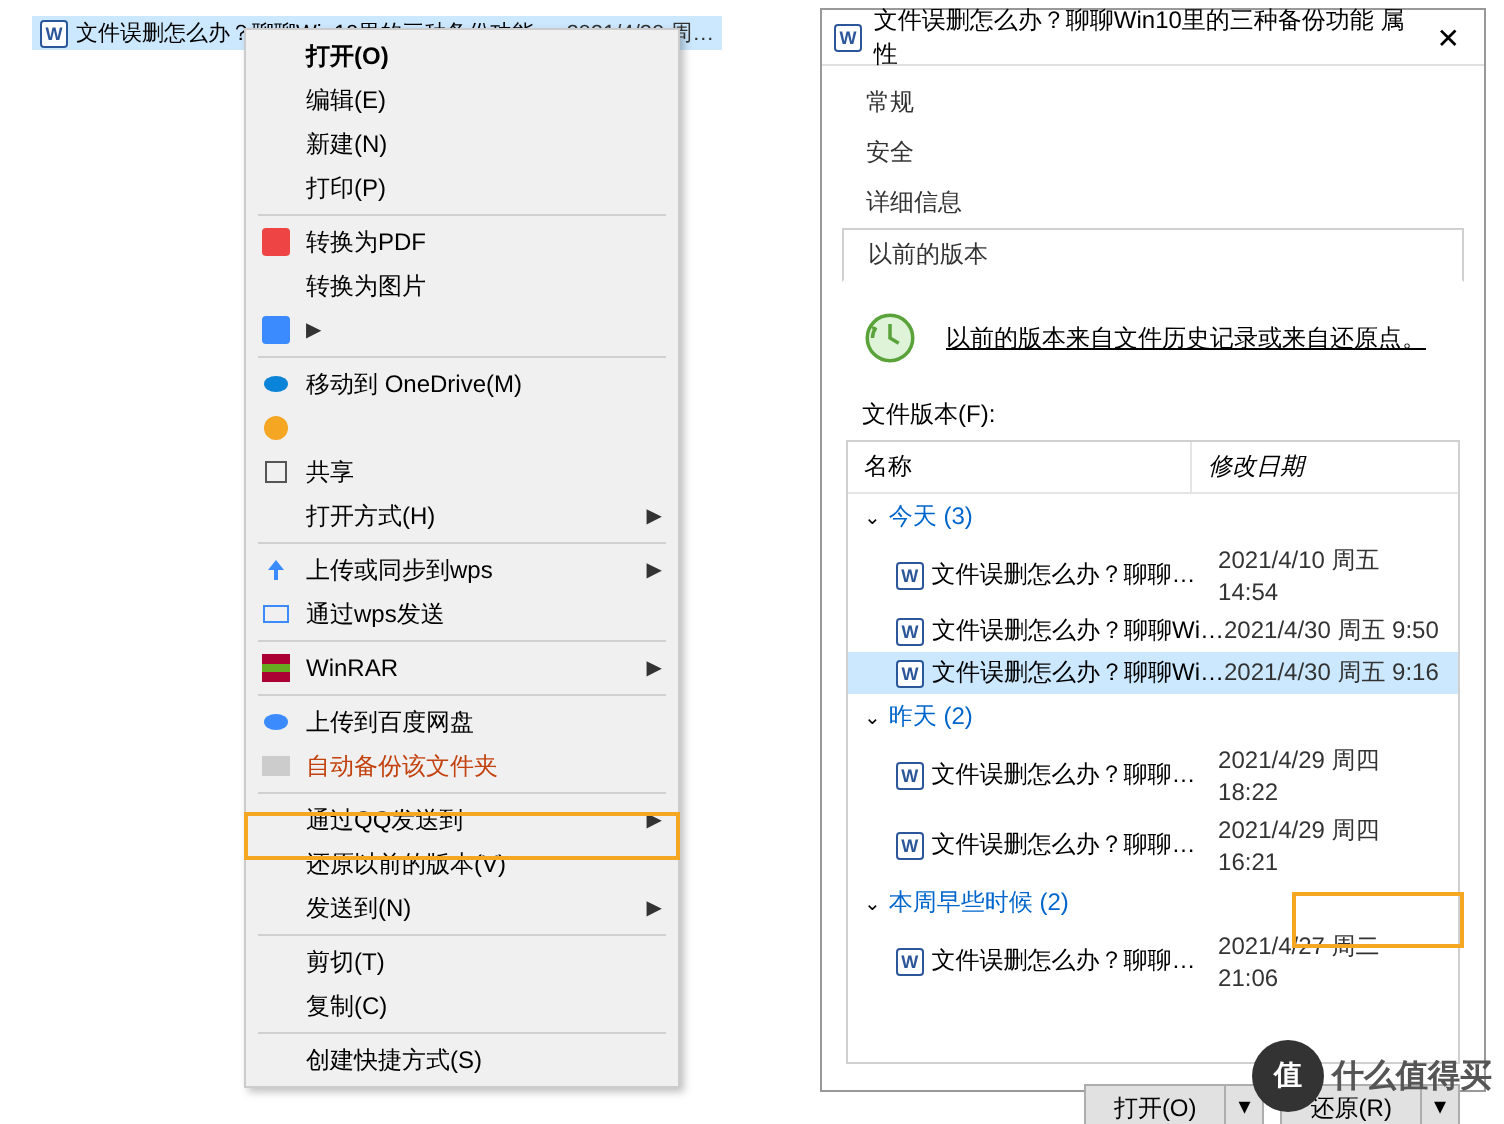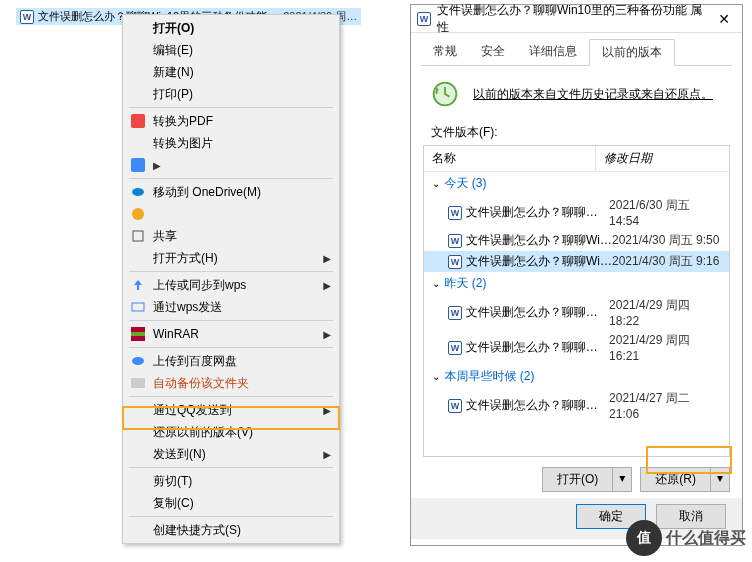--- a/index.html
+++ b/index.html
@@ -19,21 +19,21 @@
 .ctx-sep { height: 1px; background: #d0d0d0; margin: 2px 6px; }
 
 .highlight-box { position: absolute; border: 2px solid #f5a623; }
 .hb1 { left: 122px; top: 406px; width: 218px; height: 24px; }
 
 
 .dlg { position: absolute; left: 410px; top: 4px; width: 333px; height: 542px; border: 1px solid #999; background: #fff; }
 .dlg-title { height: 28px; display: flex; align-items: center; padding: 0 6px; border-bottom: 1px solid #e0e0e0; font-size: 12px; }
 .dlg-title .w-icon { margin-right: 6px; }
 .dlg-close { margin-left: auto; font-size: 14px; padding: 0 6px; }
-.tabs { display: flex; font-size: 12px; border-bottom: 1px solid #d0d0d0; margin: 6px 10px 0; }
+.tabs { display: flex; font-size: 12px; border-bottom: 1px solid #d0d0d0; margin: 6px 10px 0; flex-direction: column; }
 .tab { padding: 4px 12px; color: #333; }
 .tab.active { border: 1px solid #d0d0d0; border-bottom: 1px solid #fff; margin-bottom: -1px; background: #fff; }
 
 .info-row { display: flex; align-items: center; padding: 14px 20px 10px; font-size: 12px; text-decoration: underline; }
 .clock-icon { width: 28px; height: 28px; margin-right: 14px; }
 
 .vers-label { font-size: 12px; padding: 6px 20px 4px; }
 .vers-box { margin: 0 12px; border: 1px solid #d0d0d0; height: 312px; overflow: hidden; font-size: 12px; }
 .vers-head { display: flex; border-bottom: 1px solid #e5e5e5; }
 .vers-head div { padding: 4px 8px; }
@@ -244,21 +244,21 @@
       <div class="col-name">名称</div>
       <div class="col-date">修改日期</div>
     </div>
     <div class="group">
         <span class="caret">⌄</span>
         <span>今天 (3)</span>
       </div>
     <div class="vrow">
         <span class="w-icon">W</span>
         <span class="rn">文件误删怎么办？聊聊Win1...</span>
-        <span class="rd">2021/6/30 周五 14:54</span>
+        <span class="rd">2021/4/10 周五 14:54</span>
       </div>
     <div class="vrow">
         <span class="w-icon">W</span>
         <span class="rn">文件误删怎么办？聊聊Win1...</span>
         <span class="rd">2021/4/30 周五 9:50</span>
       </div>
     <div class="vrow sel">
         <span class="w-icon">W</span>
         <span class="rn">文件误删怎么办？聊聊Win1...</span>
         <span class="rd">2021/4/30 周五 9:16</span>

